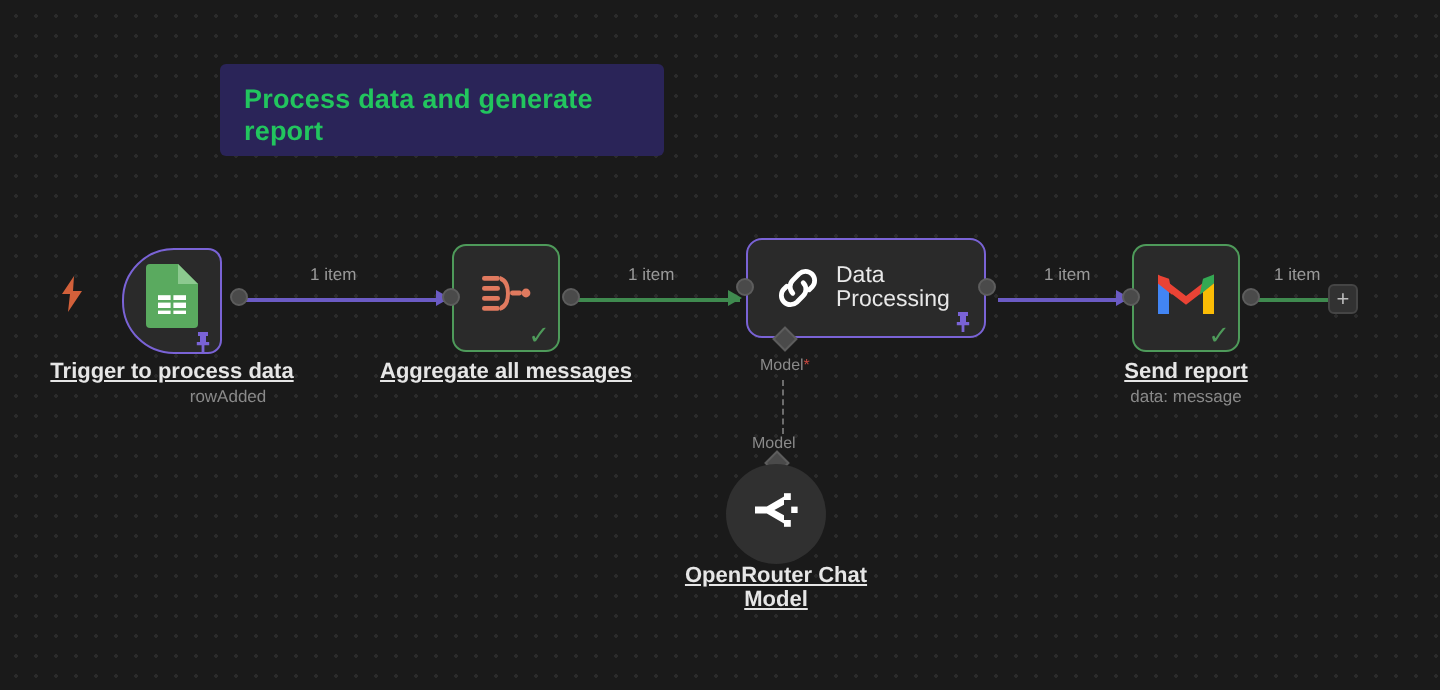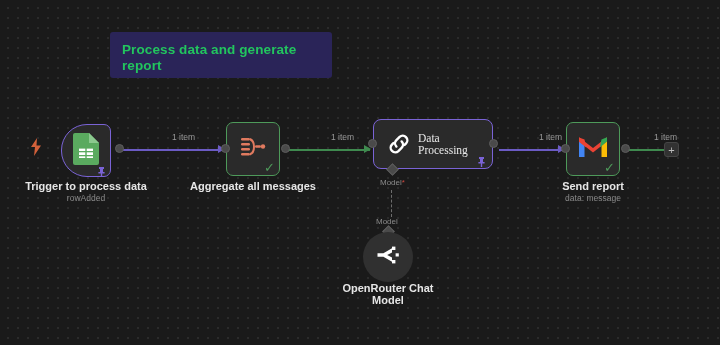--- a/index.html
+++ b/index.html
@@ -59,20 +59,21 @@
   .border-green  { border: 1.5px solid #4e9a5a; }
 
   .node-caption {
     position: absolute;
     text-align: center;
     color: #e6e6e6;
     font-size: 11px;
     font-weight: bold;
     line-height: 13px;
     white-space: nowrap;
+    text-decoration: underline;
   }
   .node-sub {
     position: absolute;
     text-align: center;
     color: #8a8a8a;
     font-size: 8.5px;
     line-height: 11px;
     white-space: nowrap;
   }
 
@@ -139,21 +140,20 @@
     border-bottom: 4.5px solid transparent;
   }
   .arrow.purple { border-left: 7px solid #6b5bc4; }
   .arrow.green  { border-left: 7px solid #3f8a4f; }
 
   .conn-label {
     position: absolute;
     color: #9a9a9a;
     font-size: 8.5px;
     white-space: nowrap;
-    margin-left: 17px;
   }
 
   .plus-btn {
     position: absolute;
     width: 15px;
     height: 15px;
     background: #323232;
     border: 1px solid #454545;
     border-radius: 3px;
     box-sizing: border-box;
@@ -176,21 +176,20 @@
     background: #2a2a2a;
     border: 1.5px solid #7a63d6;
     border-radius: 8px;
     display: flex;
     align-items: center;
   }
   #chain-node .chain-label {
     color: #e8e8e8;
     font-size: 11.5px;
     margin-left: 6px;
-    font-family: Liberation Serif, serif;
   }
 
   
   #model-node {
     position: absolute;
     left: 363px;
     top: 232px;
     width: 50px;
     height: 50px;
     border-radius: 50%;
@@ -264,21 +263,21 @@
       </svg>
     </span>
     <span class="pin">
       <svg width="9" height="10" viewBox="0 0 9 10">
         <path d="M2 0 h5 v2 h-1 v3 h1.6 v1.6 H5.2 V10 H3.8 V6.6 H1.4 V5 H3 V2 H2 z" fill="#7a63d6"></path>
       </svg>
     </span>
   </div>
   <div class="endpoint" style="left:115px; top:144px;"></div>
   <div class="node-caption" style="left:0px; top:180px; width:172px;">Trigger to process data</div>
-  <div class="node-sub" style="left:0px; top:193px; width:172px;">rowAdded</div>
+  <div class="node-sub" style="left:0px; top:193px; width:172px;padding-left:28px;">rowAdded</div>
 
   <div class="node square border-green" style="left:226px; top:122px;">
     <span>
       <svg width="26" height="24" viewBox="0 0 26 24">
         <g fill="#e07a5f">
           <rect x="1" y="3" width="9" height="2.4" rx="1.2"></rect>
           <rect x="1" y="8" width="9" height="2.4" rx="1.2"></rect>
           <rect x="1" y="13" width="9" height="2.4" rx="1.2"></rect>
           <rect x="1" y="18" width="9" height="2.4" rx="1.2"></rect>
           <path d="M10 3 q5 1.5 5 8.7 q0 7.2 -5 8.7 v-2.4 q3 -1.4 3 -6.3 q0 -4.9 -3 -6.3 z"></path>

